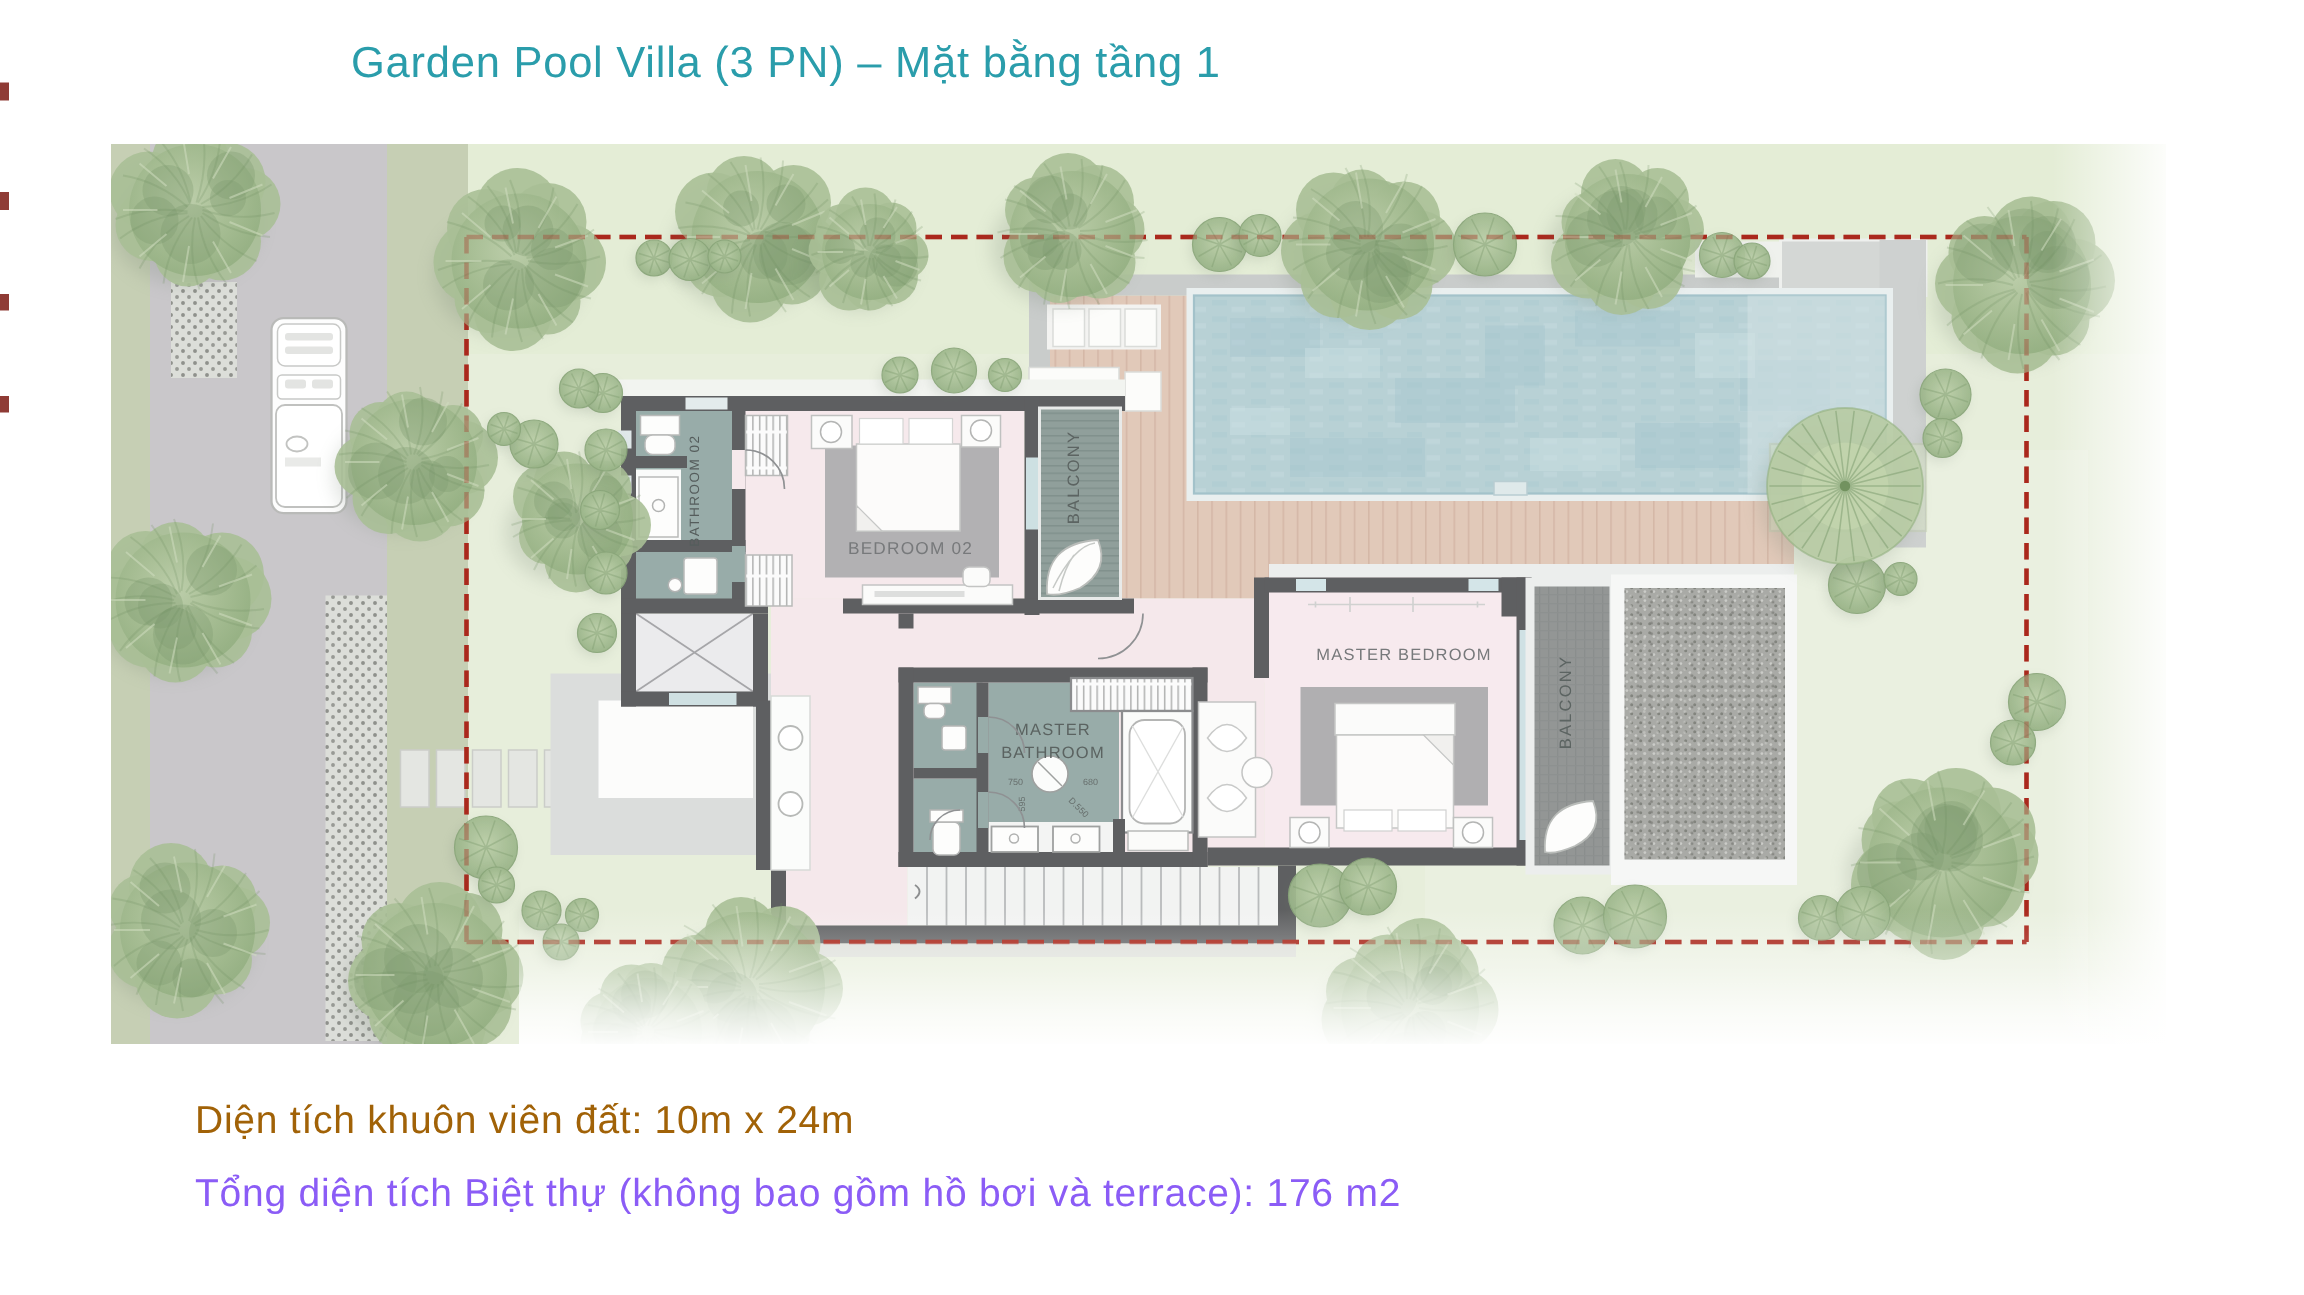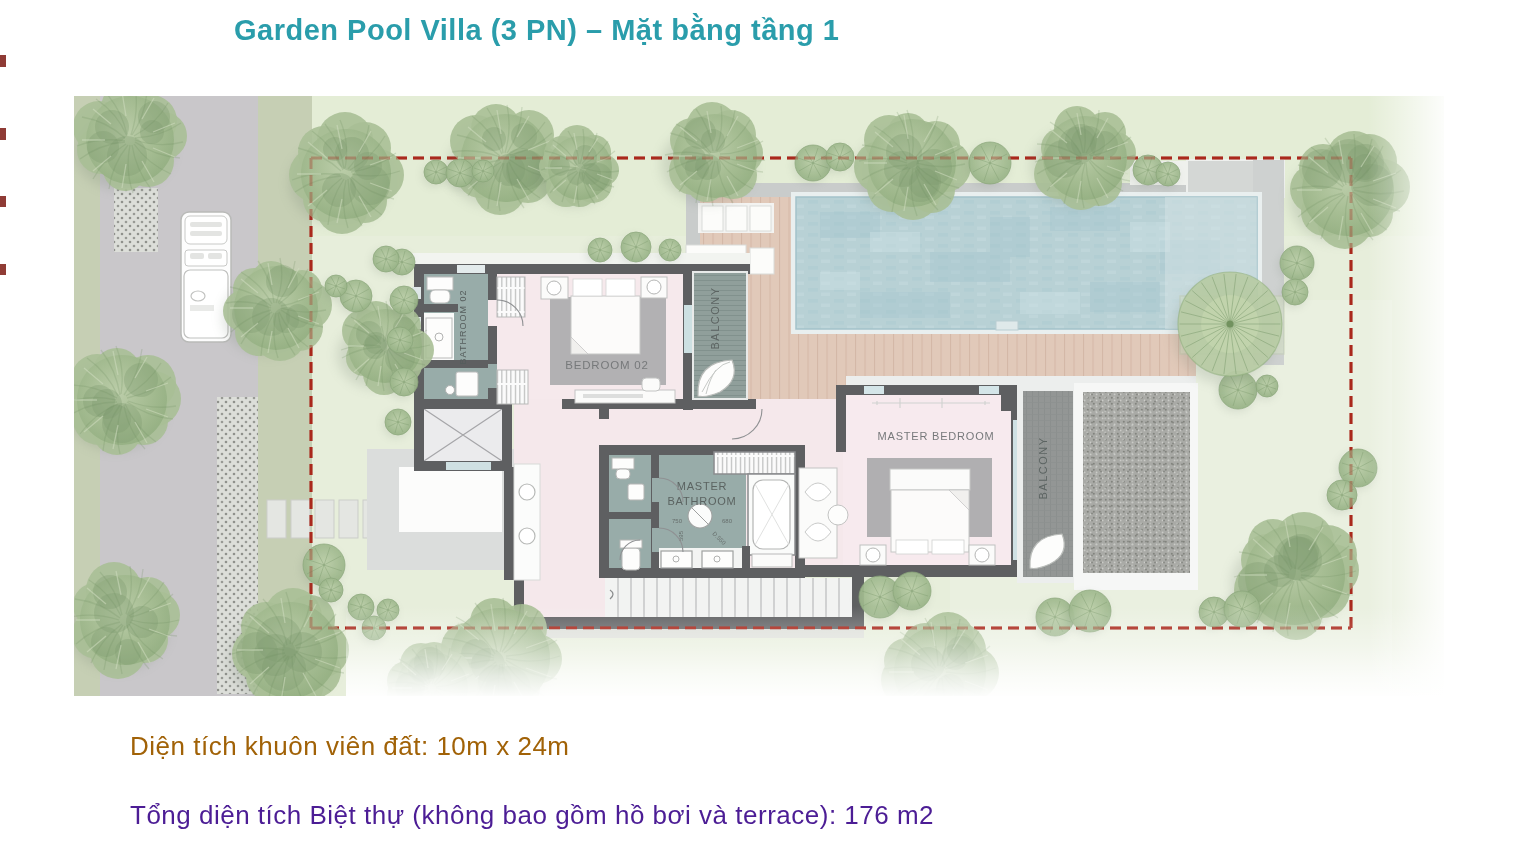--- a/index.html
+++ b/index.html
@@ -1,19 +1,19 @@
 <!DOCTYPE html>
 <html><head>
 <meta charset="utf-8">
 <style>
 html,body{margin:0;padding:0;background:#fff;width:1536px;height:863px;overflow:hidden;}
 body{font-family:"Liberation Sans",sans-serif;position:relative;}
-.title{position:absolute;left:234px;top:14px;font-size:29px;font-weight:bold;color:#2a9dab;letter-spacing:0.5px;white-space:nowrap;}
+.title{position:absolute;left:234px;top:26px;font-size:29px;font-weight:normal;color:#2a9dab;letter-spacing:0.5px;white-space:nowrap;}
 .cap1{position:absolute;left:130px;top:731px;font-size:26px;color:#a16207;letter-spacing:0.5px;white-space:nowrap;}
-.cap2{position:absolute;left:130px;top:780px;font-size:26px;color:#4c1d95;letter-spacing:0.5px;white-space:nowrap;margin-top:20px;}
+.cap2{position:absolute;left:130px;top:780px;font-size:26px;color:#8b5cf6;letter-spacing:0.5px;white-space:nowrap;}
 svg{position:absolute;left:0;top:0;}
 </style>
 </head>
 <body>
 
 <div class="title">Garden Pool Villa (3 PN) – Mặt bằng tầng 1</div>
 
 <div class="cap1">Diện tích khuôn viên đất: 10m x 24m</div>
 
 <div class="cap2">Tổng diện tích Biệt thự (không bao gồm hồ bơi và terrace): 176 m2</div>

